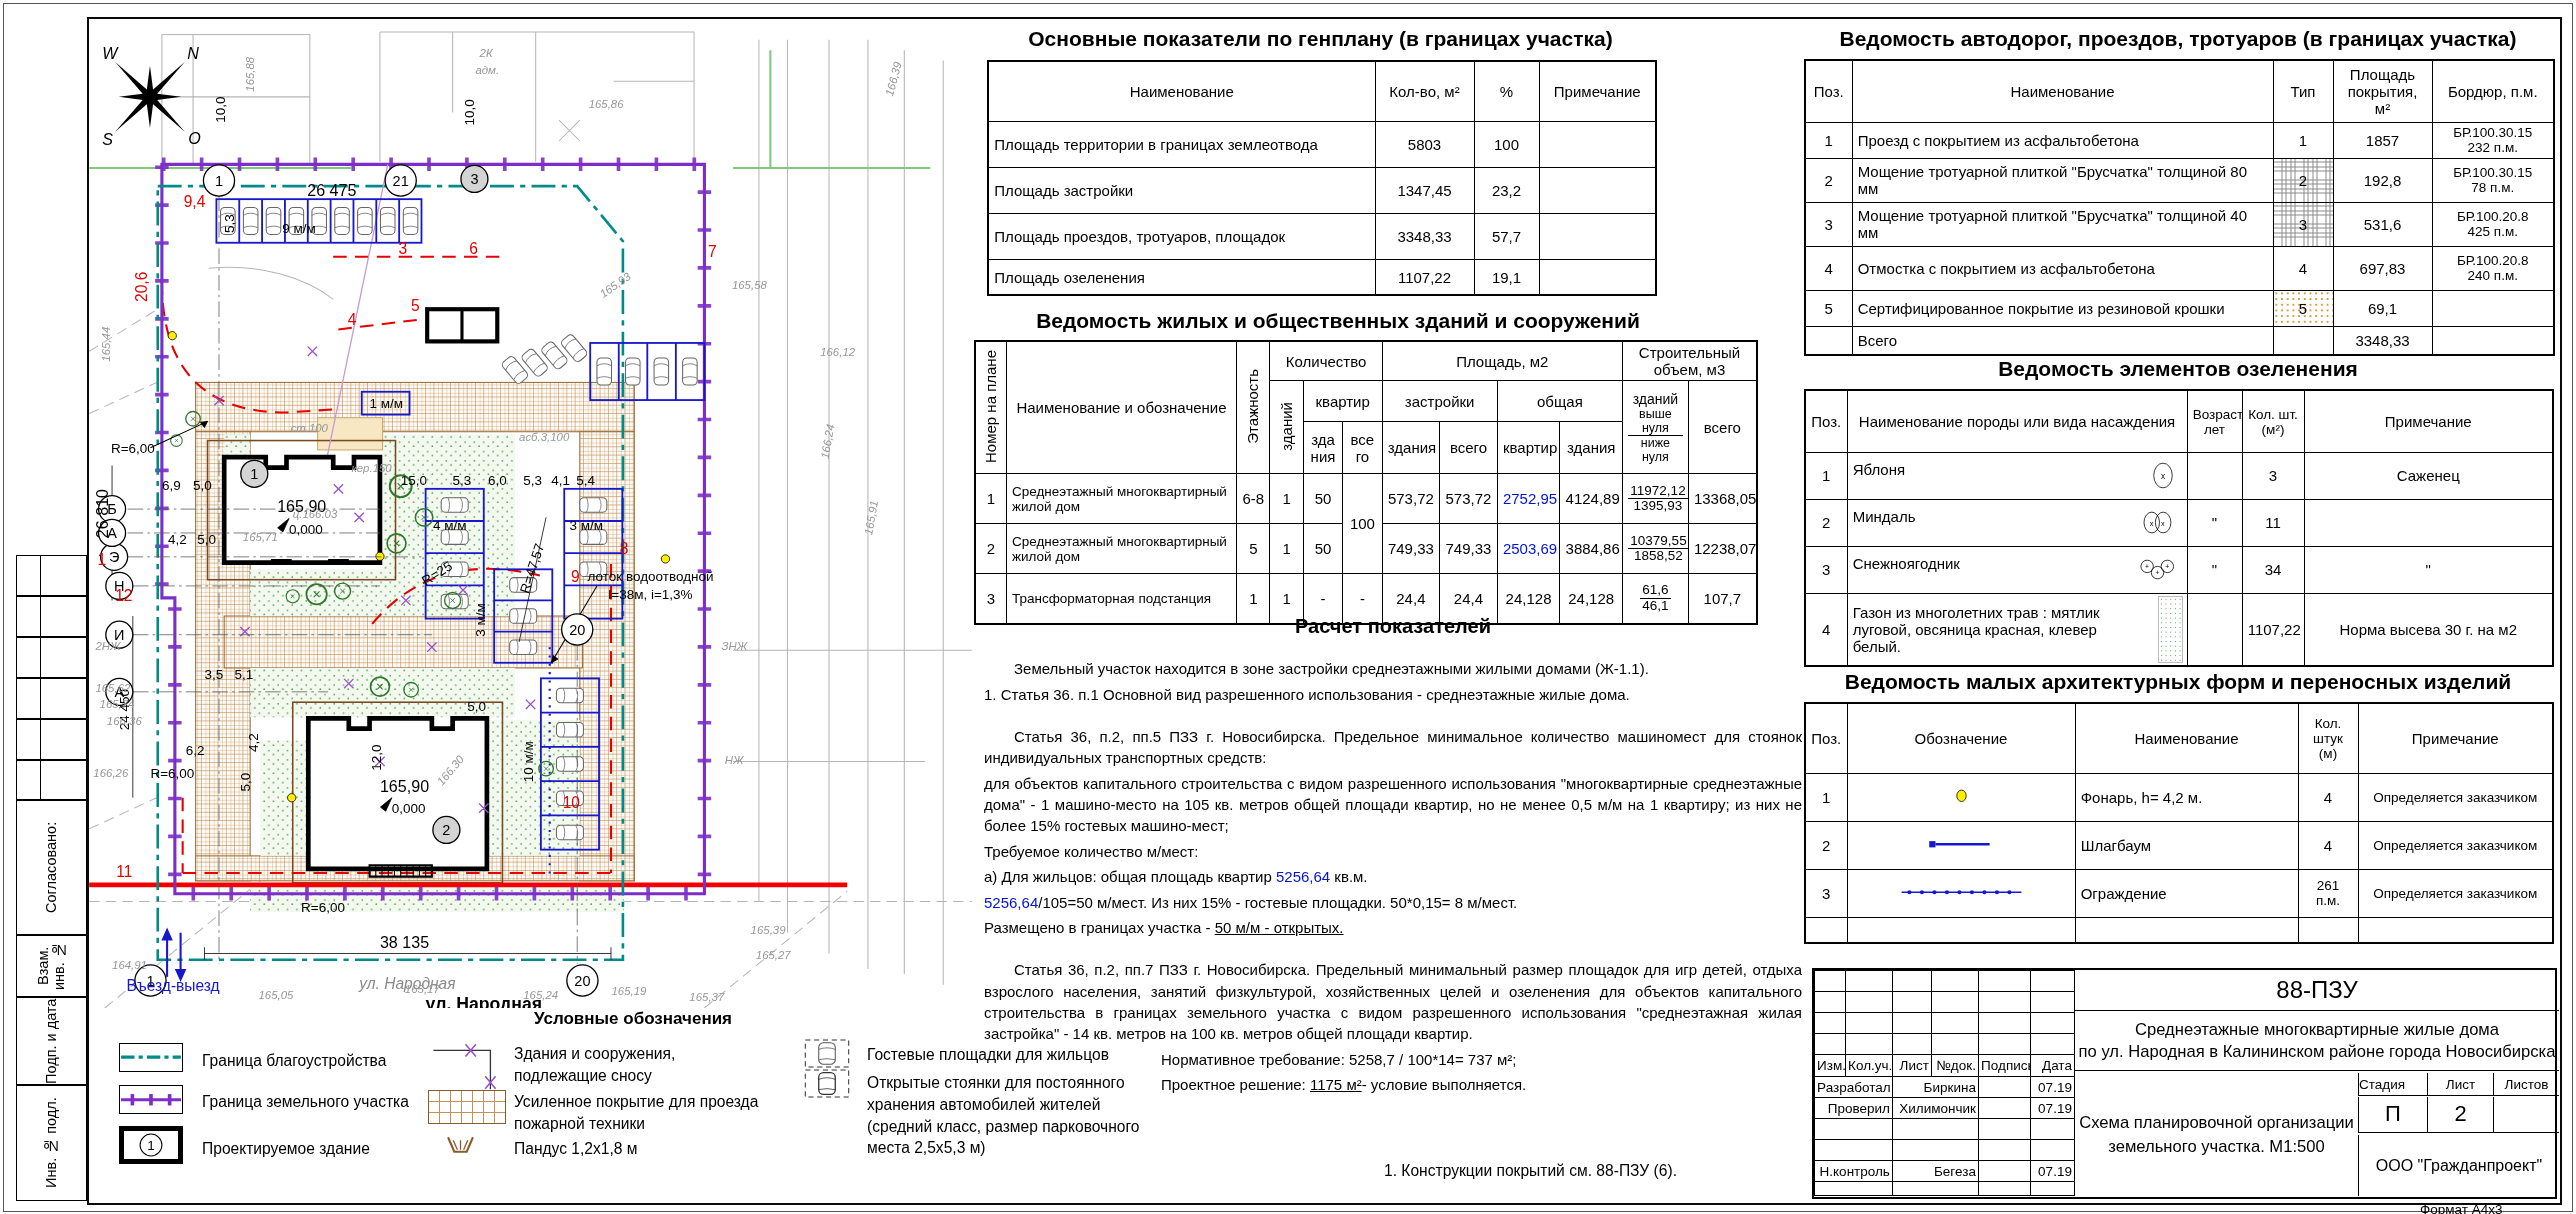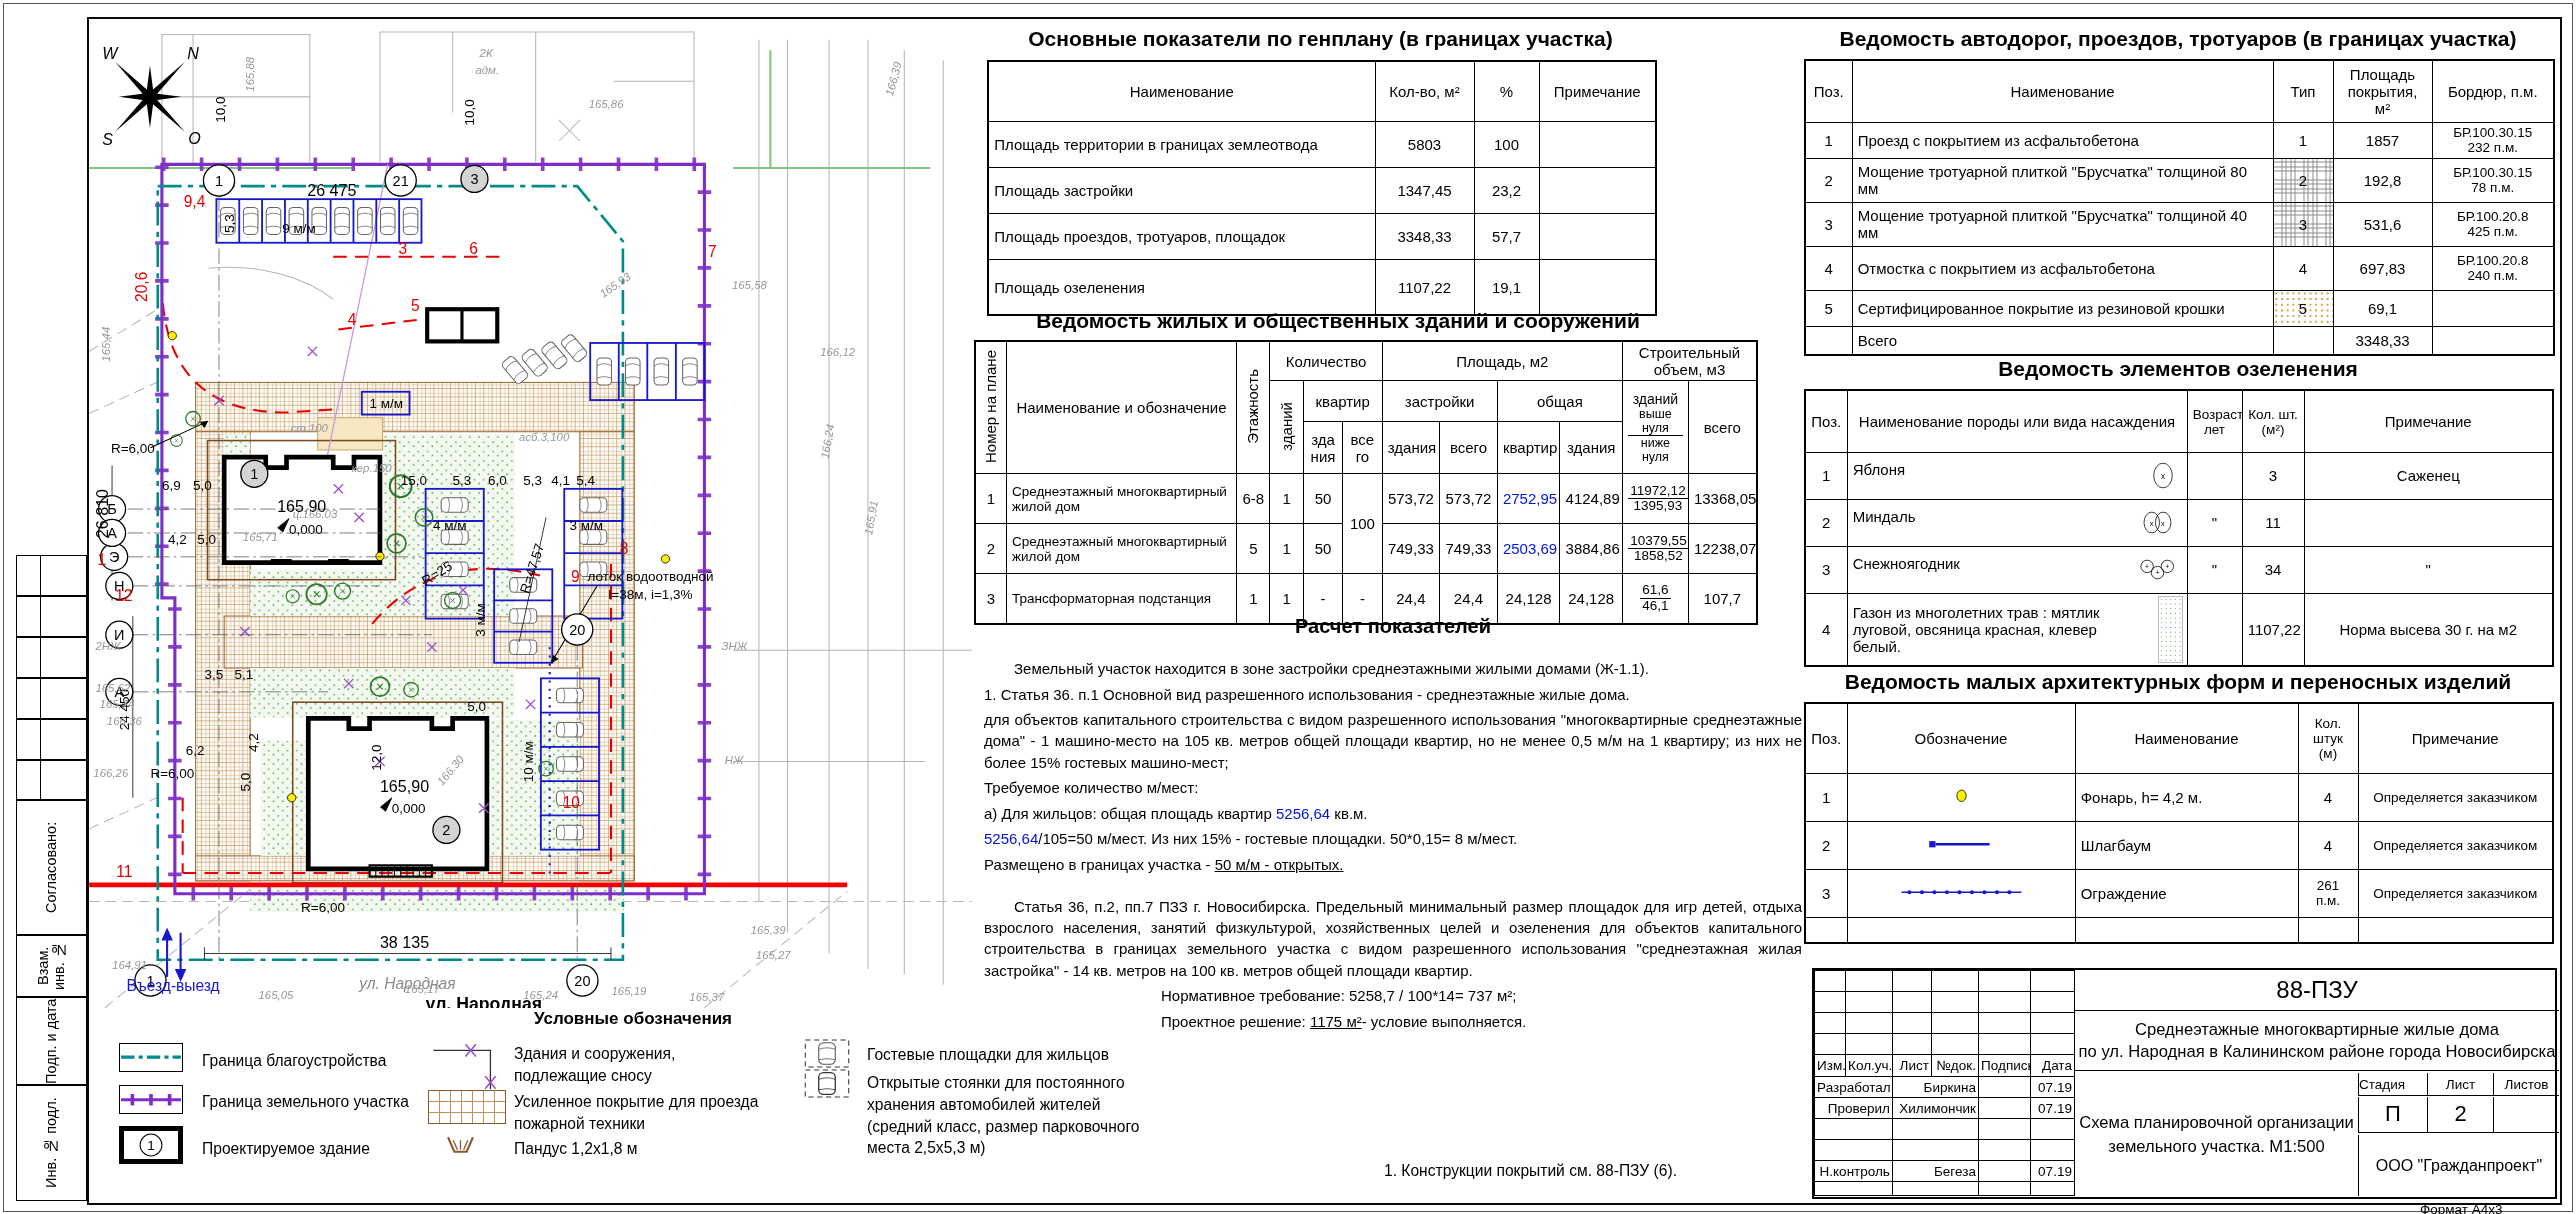--- a/index.html
+++ b/index.html
@@ -464,21 +464,21 @@
             <td class="cen">1347,45</td>
             <td class="cen">23,2</td>
             <td></td>
           </tr>
       <tr style="height:46px;">
             <td>Площадь проездов, тротуаров, площадок</td>
             <td class="cen">3348,33</td>
             <td class="cen">57,7</td>
             <td></td>
           </tr>
-      <tr style="height:56px;">
+      <tr style="height:36px;">
             <td>Площадь озеленения</td>
             <td class="cen">1107,22</td>
             <td class="cen">19,1</td>
             <td></td>
           </tr>
     </tbody>
       </table>
   </div>
 
   <div class="abs" style="left:1804px;top:27px;width:748px;">
@@ -633,20 +633,21 @@
         <td class="cen">107,7</td>
       </tr>
     </tbody>
       </table>
   </div>
 
   <div id="calc" class="abs" style="left:984px;top:612px;width:818px;">
     <div class="ttl" style="font-size:20px;margin-bottom:17.7px;">Расчет показателей</div>
     <p class="ind"><span>Земельный участок находится в зоне застройки среднеэтажными жилыми домами (Ж-1.1).</span></p>
     <p><span>1. Статья 36. п.1 Основной вид разрешенного использования - среднеэтажные жилые дома.</span></p>
+    <p class="ind just sp"><span>Статья 36, п.2, пп.5 ПЗЗ г. Новосибирска. Предельное минимальное количество машиномест для стоянок индивидуальных транспортных средств:</span></p>
     <p class="just"><span>для объектов капитального строительства с видом разрешенного использования "многоквартирные среднеэтажные дома" - 1 машино-место на 105 кв. метров общей площади квартир, но не менее 0,5 м/м на 1 квартиру; из них не более 15% гостевых машино-мест;</span></p>
     <p><span>Требуемое количество м/мест:</span></p>
     <p><span>а) Для жильцов: общая площадь квартир </span><span class="tblue">5256,64</span><span> кв.м.</span></p>
     <p><span class="tblue">5256,64</span><span>/105=50 м/мест. Из них 15% - гостевые площадки. 50*0,15= 8  м/мест.</span></p>
     <p><span>Размещено в границах участка -  </span><span class="tund">50 м/м - открытых.</span></p>
     <p class="ind just sp"><span>Статья 36, п.2, пп.7 ПЗЗ г. Новосибирска. Предельный минимальный размер площадок для игр детей, отдыха взрослого населения, занятий физкультурой, хозяйственных целей и озеленения для объектов капитального строительства в границах земельного участка с видом разрешенного использования "среднеэтажная жилая застройка" - 14 кв. метров на 100 кв. метров общей площади квартир.</span></p>
     <p class="ind2"><span>Нормативное требование: 5258,7 / 100*14= 737 м²;</span></p>
     <p class="ind2"><span>Проектное решение: </span><span class="tund">1175 м²</span><span>- условие выполняется.</span></p>
   </div>
 

